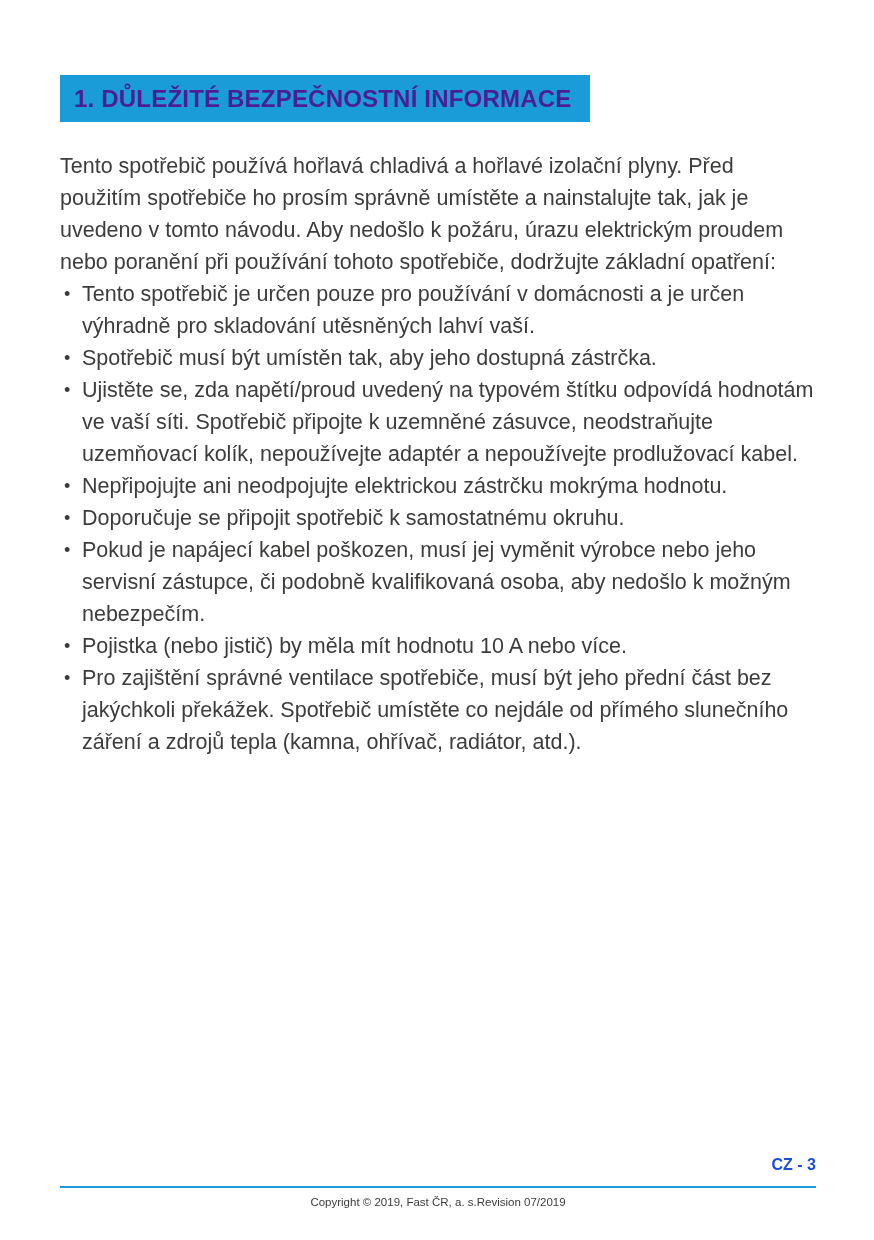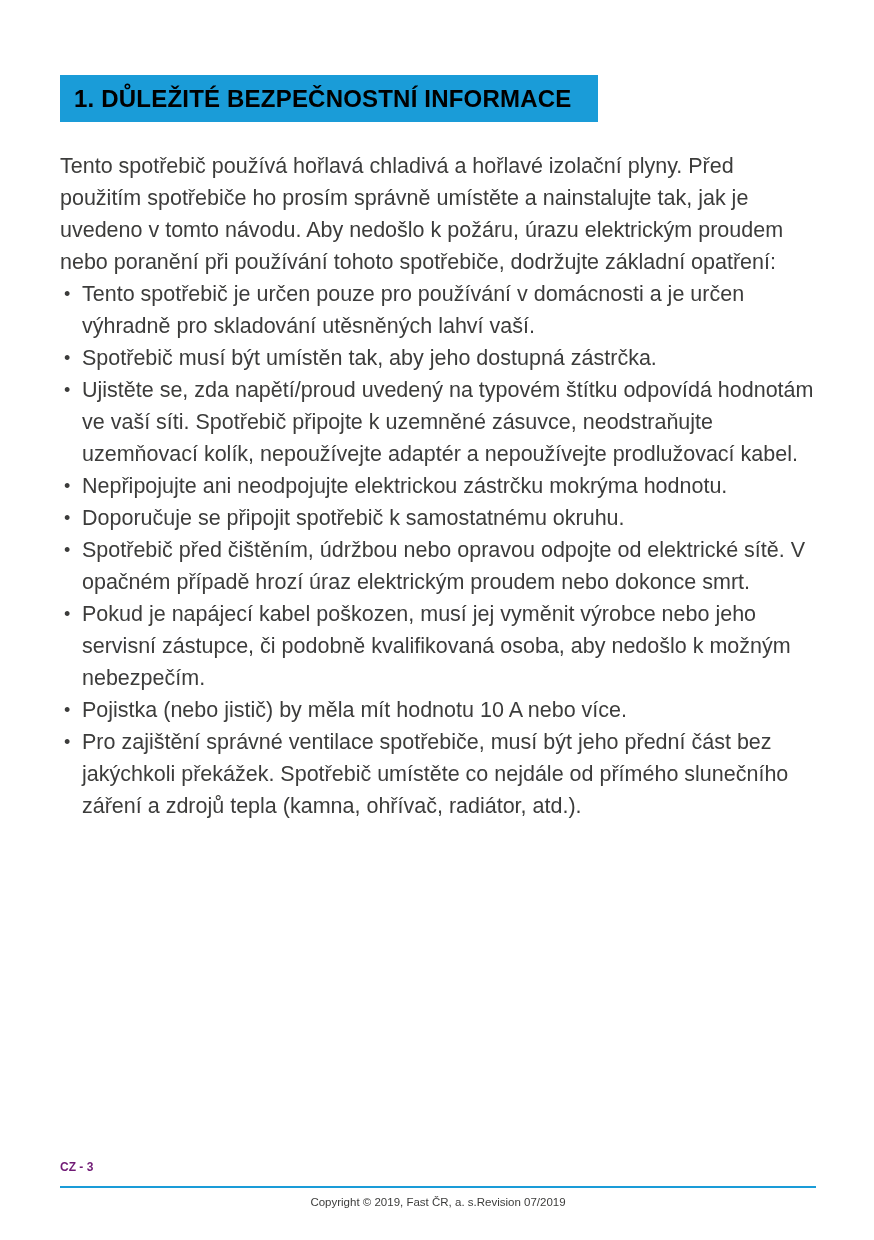--- a/index.html
+++ b/index.html
@@ -19,24 +19,24 @@
   }
   .content {
     position: absolute;
     left: 60px;
     right: 58px;
     top: 75px;
   }
   .section-header {
     display: inline-block;
     background: #1a9cd8;
-    color: #000000;
+    color: #4c1d95;
     font-size: 24px;
     font-weight: bold;
-    padding: 10px 26px 9px 14px;
+    padding: 10px 18px 9px 14px;
     letter-spacing: 0.2px;
   }
   .intro {
     margin: 28px 0 0 0;
     font-size: 21.5px;
     line-height: 32px;
   }
   .bullet-list {
     margin: 0;
     padding: 0;
@@ -56,23 +56,24 @@
     font-size: 18px;
     color: #3c3c3b;
   }
   .footer {
     position: absolute;
     left: 60px;
     right: 58px;
     bottom: 32px;
   }
   .page-number {
-    color: #701a75;
+    text-align: right;
+    color: #1d4ed8;
     font-weight: bold;
-    font-size: 12px;
+    font-size: 16px;
     margin-bottom: 12px;
   }
   .footer-rule {
     height: 2px;
     background: #1a9cd8;
     border: none;
     margin: 0 0 8px 0;
   }
   .footer-row {
     display: flex;
@@ -90,21 +91,20 @@
     <div class="section-header">1. DŮLEŽITÉ BEZPEČNOSTNÍ INFORMACE</div>
 
     <p class="intro">Tento spotřebič používá hořlavá chladivá a hořlavé izolační plyny. Před použitím spotřebiče ho prosím správně umístěte a nainstalujte tak, jak je uvedeno v tomto návodu. Aby nedošlo k požáru, úrazu elektrickým proudem nebo poranění při používání tohoto spotřebiče, dodržujte základní opatření:</p>
 
     <ul class="bullet-list">
       <li>Tento spotřebič je určen pouze pro používání v domácnosti a je určen výhradně pro skladování utěsněných lahví vaší.</li>
       <li>Spotřebič musí být umístěn tak, aby jeho dostupná zástrčka.</li>
       <li>Ujistěte se, zda napětí/proud uvedený na typovém štítku odpovídá hodnotám ve vaší síti. Spotřebič připojte k uzemněné zásuvce, neodstraňujte uzemňovací kolík, nepoužívejte adaptér a nepoužívejte prodlužovací kabel.</li>
       <li>Nepřipojujte ani neodpojujte elektrickou zástrčku mokrýma hodnotu.</li>
       <li>Doporučuje se připojit spotřebič k samostatnému okruhu.</li>
-      <li>Spotřebič před čištěním, údržbou nebo opravou odpojte od elektrické sítě. V opačném případě hrozí úraz elektrickým proudem nebo dokonce smrt.</li>
       <li>Pokud je napájecí kabel poškozen, musí jej vyměnit výrobce nebo jeho servisní zástupce, či podobně kvalifikovaná osoba, aby nedošlo k možným nebezpečím.</li>
       <li>Pojistka (nebo jistič) by měla mít hodnotu 10 A nebo více.</li>
       <li>Pro zajištění správné ventilace spotřebiče, musí být jeho přední část bez jakýchkoli překážek. Spotřebič umístěte co nejdále od přímého slunečního záření a zdrojů tepla (kamna, ohřívač, radiátor, atd.).</li>
     </ul>
 
   </div>
 
   <div class="footer">
     <div class="page-number">CZ - 3</div>
     <hr class="footer-rule">

